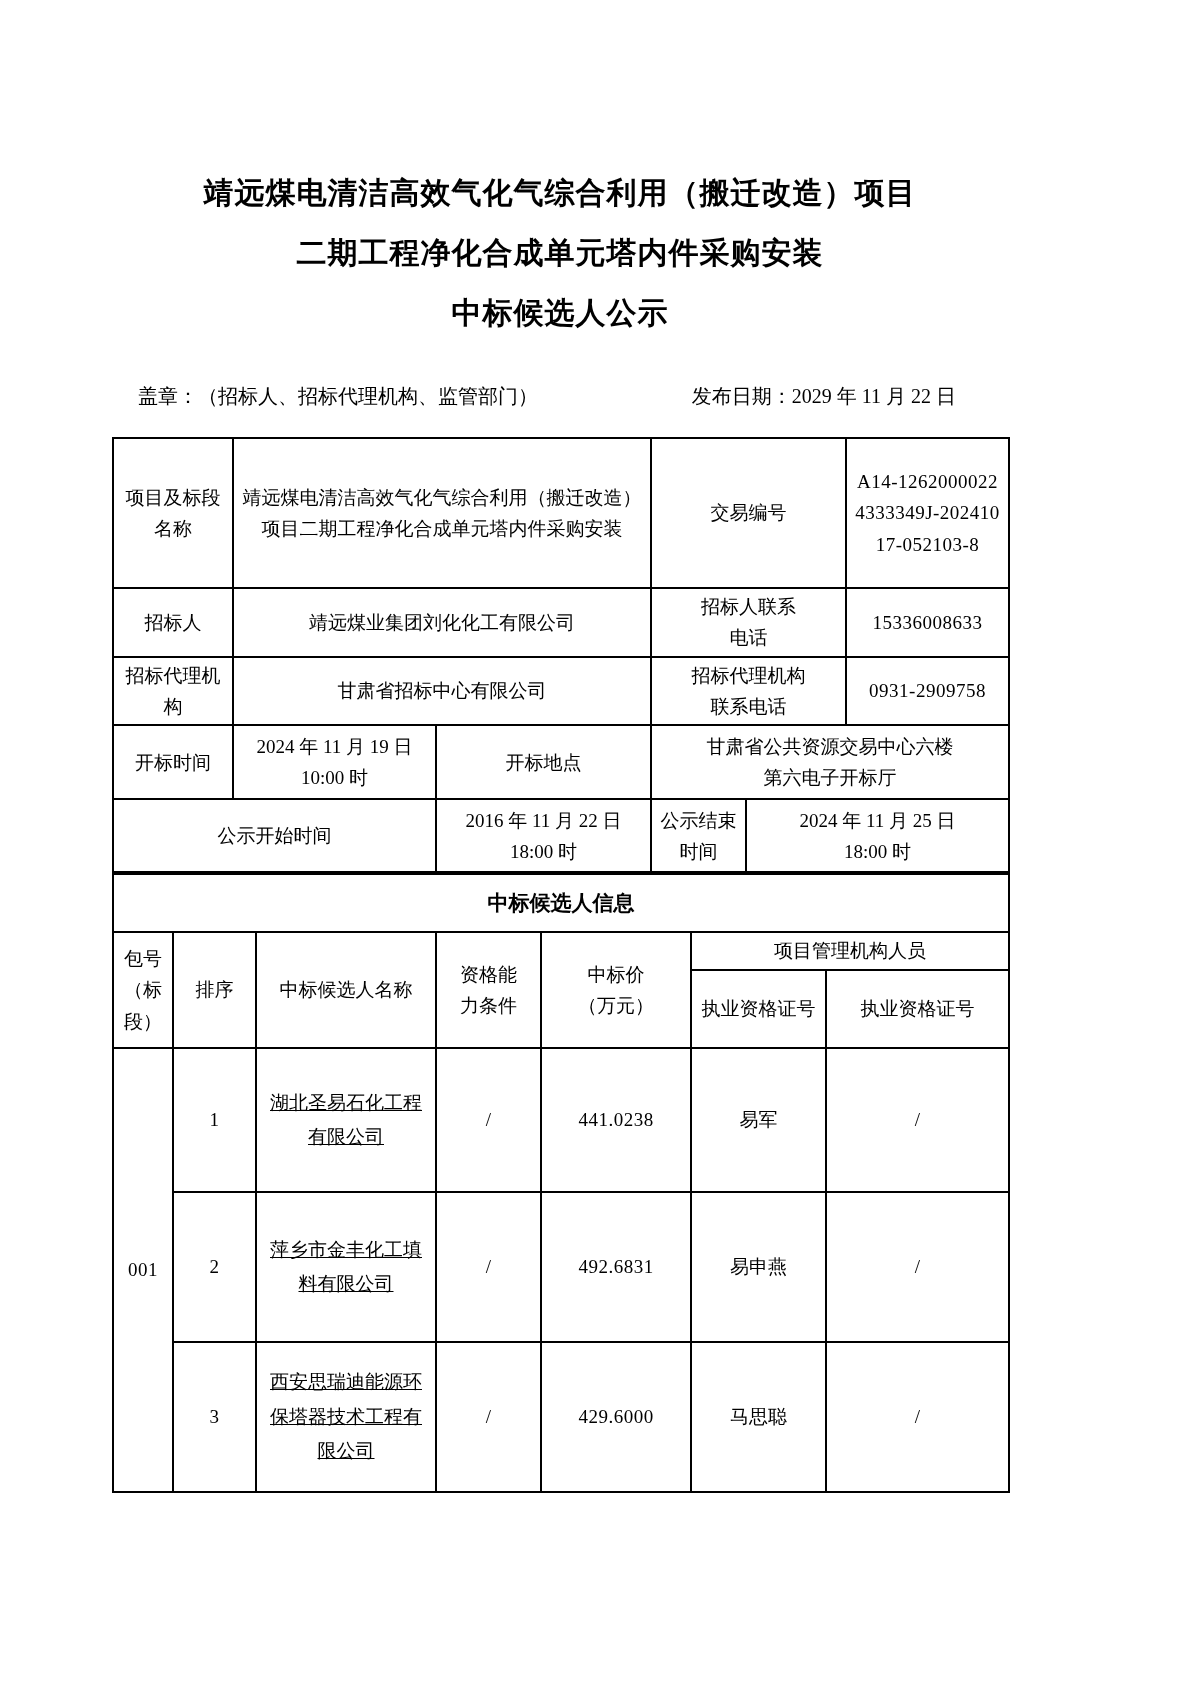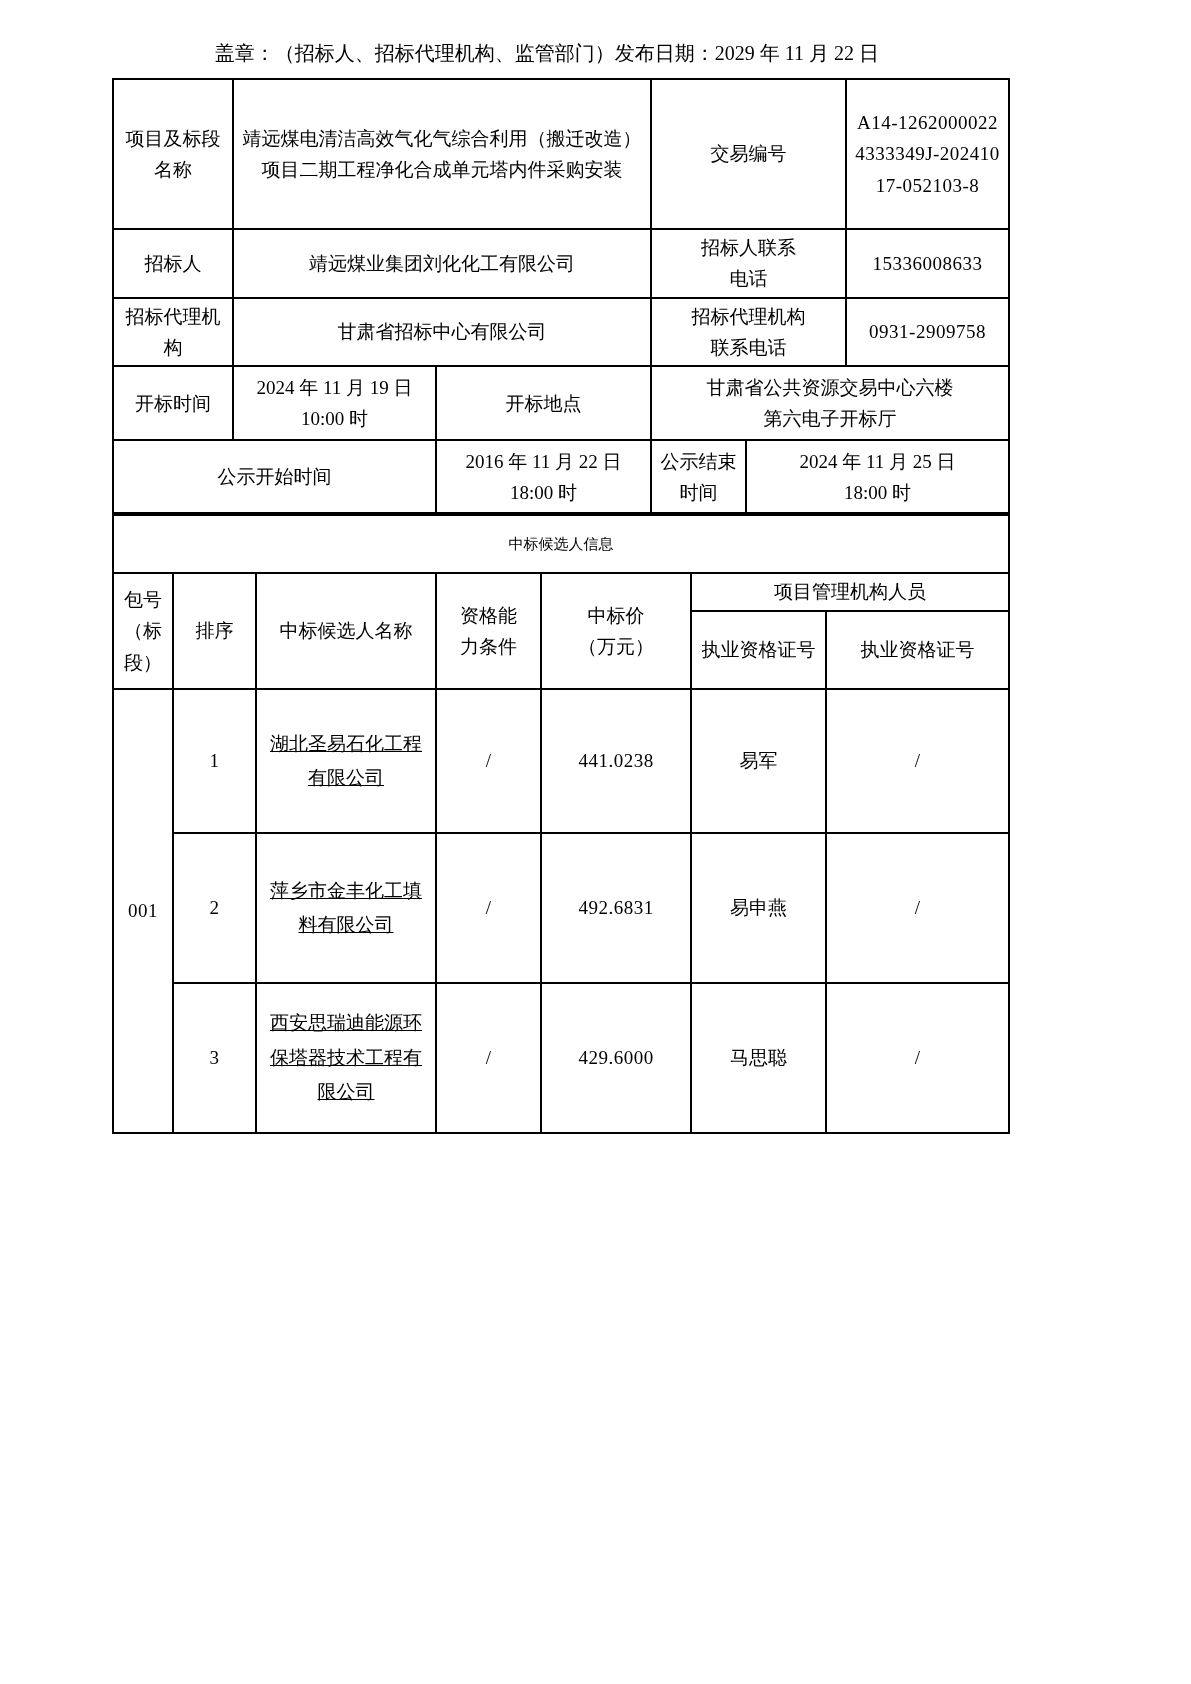--- a/index.html
+++ b/index.html
@@ -23,56 +23,61 @@
     text-align: center;
     font-family: "Liberation Sans", sans-serif;
     font-weight: bold;
     font-size: 30px;
     color: #000000;
   }
   .doc-title .t-line { height: 60px; line-height: 60px; letter-spacing: 1px; }
   .meta-row {
     margin-top: 40px;
     display: flex;
-    justify-content: center;
+    justify-content: space-between;
     font-size: 20px;
     line-height: 26px;
     padding-left: 26px;
     padding-right: 52px;
   }
   table.tbl {
     border-collapse: collapse;
     table-layout: fixed;
     width: 896px;
     font-size: 19px;
   }
-  table.info-table { margin-top: 12px; }
+  table.info-table { margin-top: 28px; }
   table.tbl td {
     border: 2px solid #000000;
     text-align: center;
     vertical-align: middle;
     padding: 2px 6px;
     line-height: 1.65;
     word-break: break-word;
     overflow: hidden;
   }
   td.section-title {
     font-family: "Liberation Sans", sans-serif;
-    font-weight: normal;
-    font-size: 15px;
+    font-weight: bold;
+    font-size: 21px;
   }
   .cand-table td.name-cell { line-height: 1.8; text-decoration: underline; }
   .num { letter-spacing: 0.5px; }
 </style>
 </head>
 <body>
 
 <div class="page">
   <div class="content">
 
+    <div class="doc-title">
+      <div class="t-line">靖远煤电清洁高效气化气综合利用（搬迁改造）项目</div>
+      <div class="t-line">二期工程净化合成单元塔内件采购安装</div>
+      <div class="t-line">中标候选人公示</div>
+    </div>
 
     <div class="meta-row">
       <span>盖章：（招标人、招标代理机构、监管部门）</span>
       <span>发布日期：2029 年 11 月 22 日</span>
     </div>
 
     <table class="tbl info-table">
       <colgroup>
         <col style="width:120px">
           <col style="width:203px">

